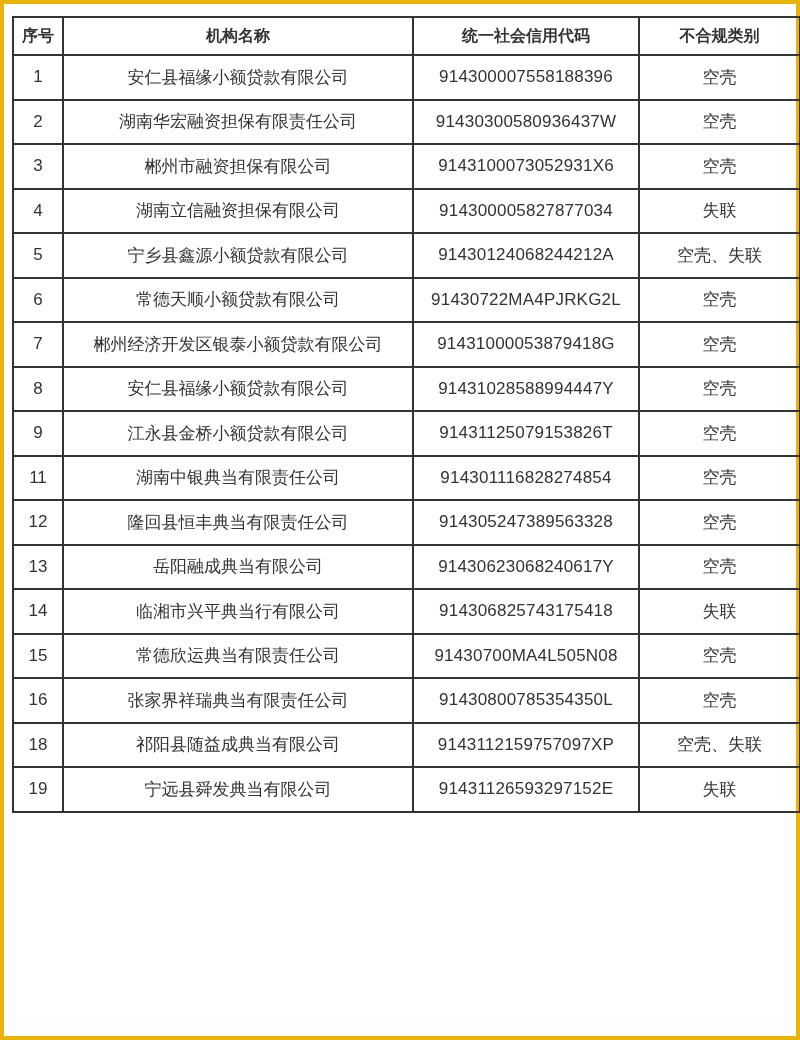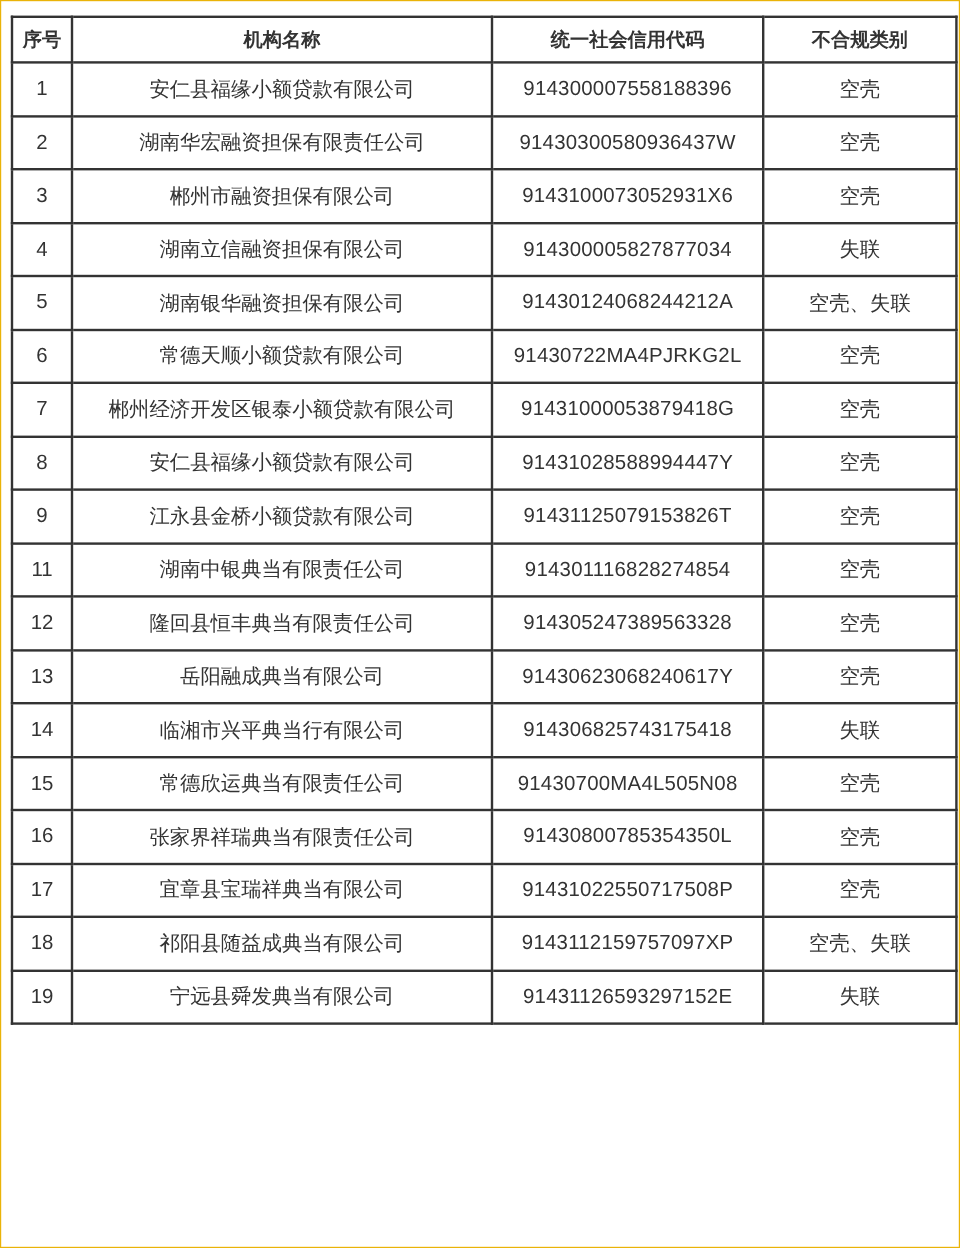--- a/index.html
+++ b/index.html
@@ -6,21 +6,21 @@
     margin: 0;
     padding: 0;
     background: #ffffff;
     font-family: "Liberation Sans", "DejaVu Sans", sans-serif;
   }
   .page {
     width: 800px;
     height: 1040px;
     box-sizing: border-box;
     background: #ffffff;
-    border: 1px solid #eab308;
+    border: 4px solid #eab308;
     padding: 12px 0 0 8px;
   }
   table.compliance-table {
     border-collapse: collapse;
     table-layout: fixed;
     width: 787px;
   }
   table.compliance-table th,
   table.compliance-table td {
     border: 2px solid #333333;
@@ -91,21 +91,21 @@
 
   <tr>
     <td class="cell-no">4</td>
     <td class="cell-name">湖南立信融资担保有限公司</td>
     <td class="cell-code">914300005827877034</td>
     <td class="cell-cat">失联</td>
   </tr>
 
   <tr>
     <td class="cell-no">5</td>
-    <td class="cell-name">湖南银华融资担保有限公司</td>
+    <td class="cell-name">宁乡县鑫源小额贷款有限公司</td>
     <td class="cell-code">91430124068244212A</td>
     <td class="cell-cat">空壳、失联</td>
   </tr>
 
   <tr>
     <td class="cell-no">6</td>
     <td class="cell-name">常德天顺小额贷款有限公司</td>
     <td class="cell-code">91430722MA4PJRKG2L</td>
     <td class="cell-cat">空壳</td>
   </tr>
@@ -167,26 +167,20 @@
     <td class="cell-cat">空壳</td>
   </tr>
 
   <tr>
     <td class="cell-no">16</td>
     <td class="cell-name">张家界祥瑞典当有限责任公司</td>
     <td class="cell-code">91430800785354350L</td>
     <td class="cell-cat">空壳</td>
   </tr>
 
-  <tr>
-    <td class="cell-no">17</td>
-    <td class="cell-name">宜章县宝瑞祥典当有限公司</td>
-    <td class="cell-code">91431022550717508P</td>
-    <td class="cell-cat">空壳</td>
-  </tr>
 
   <tr>
     <td class="cell-no">18</td>
     <td class="cell-name">祁阳县随益成典当有限公司</td>
     <td class="cell-code">9143112159757097XP</td>
     <td class="cell-cat">空壳、失联</td>
   </tr>
 
   <tr>
     <td class="cell-no">19</td>

